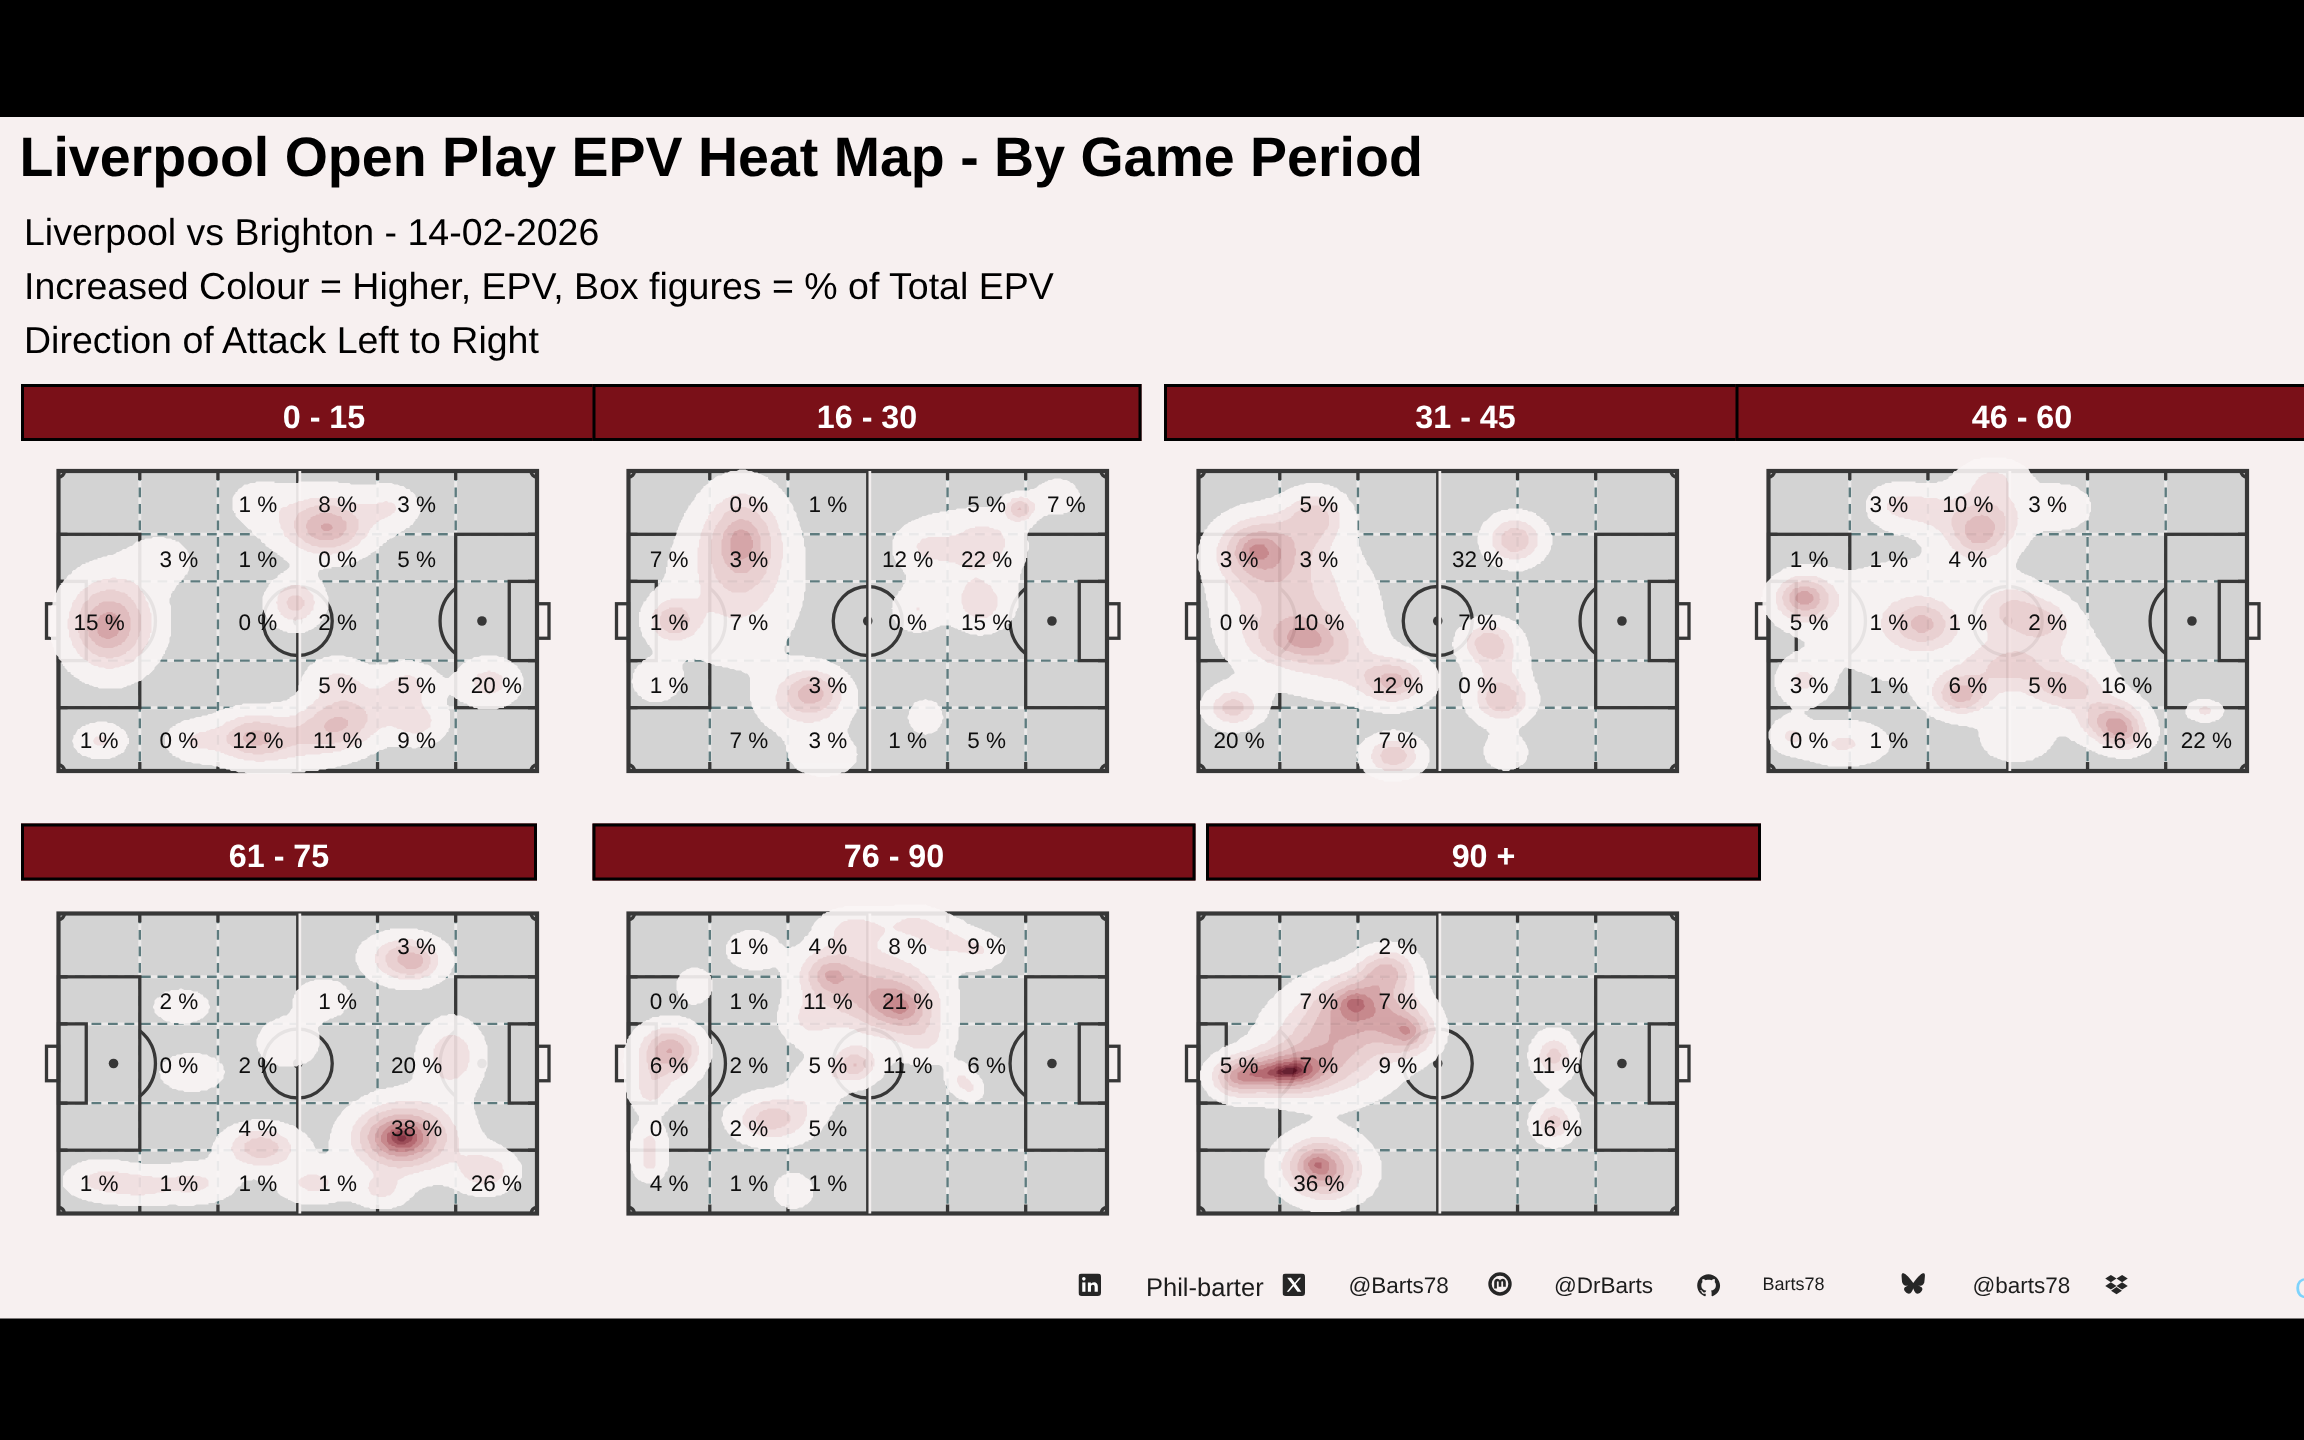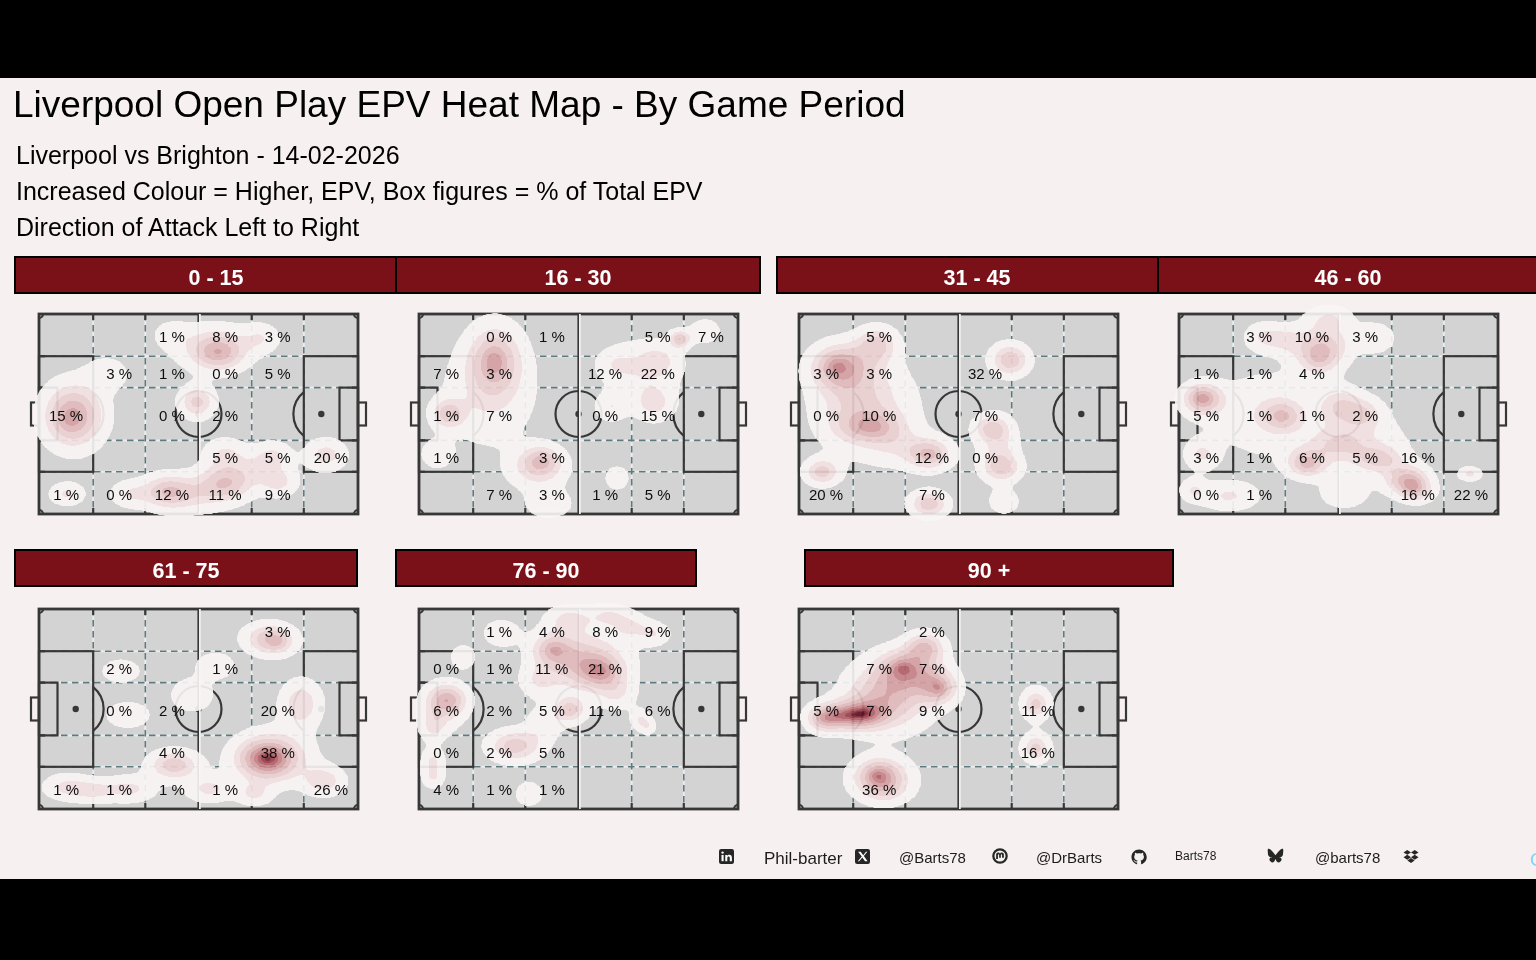--- a/index.html
+++ b/index.html
@@ -1,21 +1,21 @@
 <!DOCTYPE html>
 <html><head><meta charset="utf-8"><style>html,body{margin:0;padding:0;background:#000;width:1536px;height:960px;overflow:hidden}*{box-sizing:border-box}body{font-family:"Liberation Sans",sans-serif}.fig{position:absolute;left:0;top:78px;width:1536px;height:801px;background:#f7f0f0}.hdr{position:absolute;height:38px;background:#7a1018;border:2.5px solid #000;color:#fff;font-weight:bold;font-size:21.5px;text-align:center;line-height:40px}</style></head><body>
 <div class="fig"></div>
-<div style="position:absolute;left:13px;top:84px;font-size:37px;font-weight:normal;color:#000">Liverpool Open Play EPV Heat Map - By Game Period</div>
+<div style="position:absolute;left:13px;top:84px;font-size:37px;font-weight:bold;color:#000">Liverpool Open Play EPV Heat Map - By Game Period</div>
 <div style="position:absolute;left:16px;top:137px;font-size:25px;color:#000;line-height:36px">Liverpool vs Brighton - 14-02-2026<br>Increased Colour = Higher, EPV, Box figures = % of Total EPV<br>Direction of Attack Left to Right</div>
 <div class="hdr" style="left:14px;top:256px;width:404px">0 - 15</div>
 <div class="hdr" style="left:395px;top:256px;width:366px">16 - 30</div>
 <div class="hdr" style="left:776px;top:256px;width:402px">31 - 45</div>
 <div class="hdr" style="left:1157px;top:256px;width:382px">46 - 60</div>
 <div class="hdr" style="left:14px;top:549px;width:344px">61 - 75</div>
-<div class="hdr" style="left:395px;top:549px;width:302px">76 - 90</div>
+<div class="hdr" style="left:395px;top:549px;width:402px">76 - 90</div>
 <div class="hdr" style="left:804px;top:549px;width:370px">90 +</div>
 <svg width="363" height="244" viewBox="0 0 363 244" style="position:absolute;left:17px;top:292px">
     <rect x="22.0" y="22.0" width="319.0" height="200.0" fill="#d3d3d3"></rect>
     <line x1="76.2" y1="22.0" x2="76.2" y2="222.0" stroke="#eceaea" stroke-width="2"></line>
     <line x1="128.3" y1="22.0" x2="128.3" y2="222.0" stroke="#eceaea" stroke-width="2"></line>
     <line x1="234.7" y1="22.0" x2="234.7" y2="222.0" stroke="#eceaea" stroke-width="2"></line>
     <line x1="286.8" y1="22.0" x2="286.8" y2="222.0" stroke="#eceaea" stroke-width="2"></line>
     <line x1="22.0" y1="64.2" x2="341.0" y2="64.2" stroke="#eceaea" stroke-width="2"></line>
     <line x1="22.0" y1="95.6" x2="341.0" y2="95.6" stroke="#eceaea" stroke-width="2"></line>
     <line x1="22.0" y1="148.4" x2="341.0" y2="148.4" stroke="#eceaea" stroke-width="2"></line>

